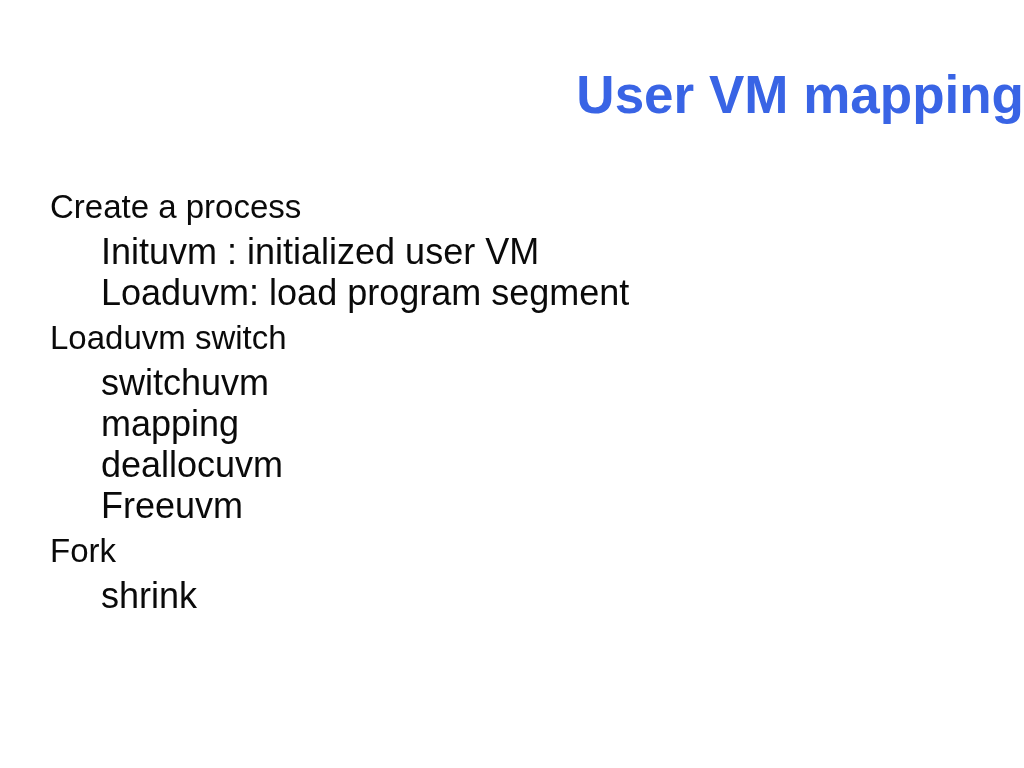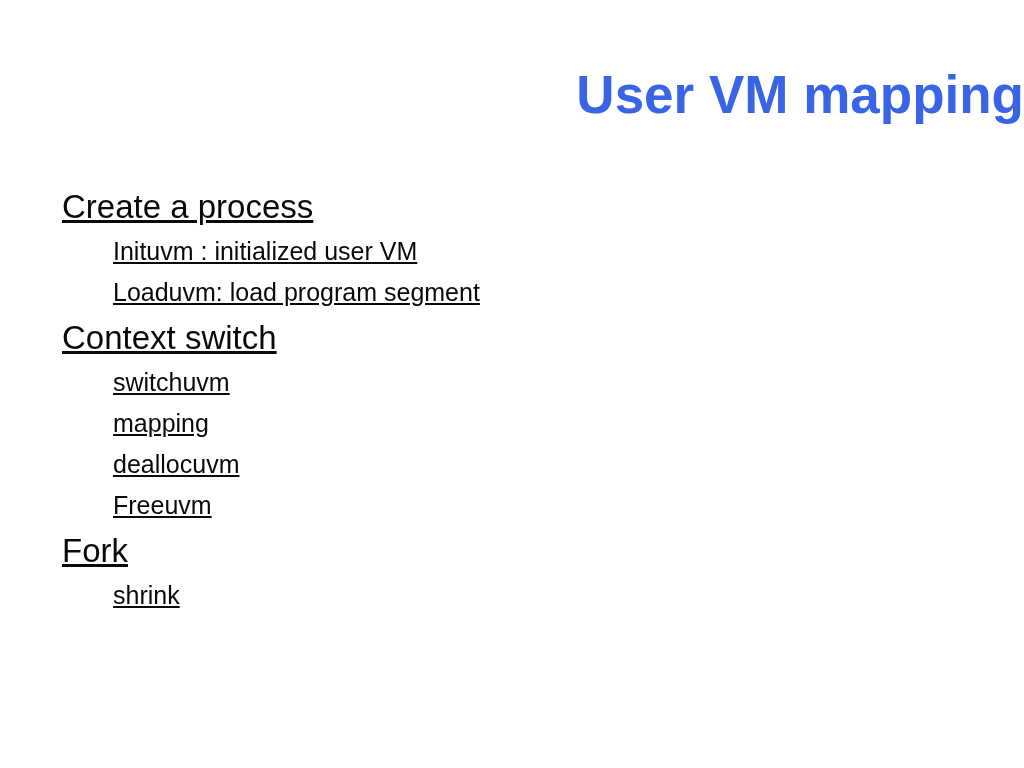--- a/index.html
+++ b/index.html
@@ -23,48 +23,47 @@
     text-align: right;
     font-size: 53px;
     font-weight: bold;
     letter-spacing: 0px;
     color: #3964e5;
     line-height: 62px;
   }
   .slide-body {
     position: absolute;
     top: 182px;
-    left: 62px;
+    left: 50px;
     width: 900px;
     color: #0a0a0a;
-    text-decoration: underline;
   }
   .line-l1 {
     font-size: 33px;
     line-height: 49px;
     font-weight: 400;
   }
   .line-l2 {
-    font-size: 25px;
+    font-size: 36px;
     line-height: 41px;
     padding-left: 51px;
     font-weight: 400;
   }
 </style>
 </head>
 <body>
 
 <div class="slide">
   <div class="slide-title" style="color: rgb(57, 100, 229);">User VM mapping</div>
 
   <div class="slide-body">
     <div class="line-l1">Create a process</div>
     <div class="line-l2">Inituvm : initialized user VM</div>
     <div class="line-l2">Loaduvm: load program segment</div>
-    <div class="line-l1">Context switch</div>
+    <div class="line-l1">Loaduvm switch</div>
     <div class="line-l2">switchuvm</div>
     <div class="line-l2">mapping</div>
     <div class="line-l2">deallocuvm</div>
     <div class="line-l2">Freeuvm</div>
     <div class="line-l1">Fork</div>
     <div class="line-l2">shrink</div>
   </div>
 </div>
 
 </body></html>

